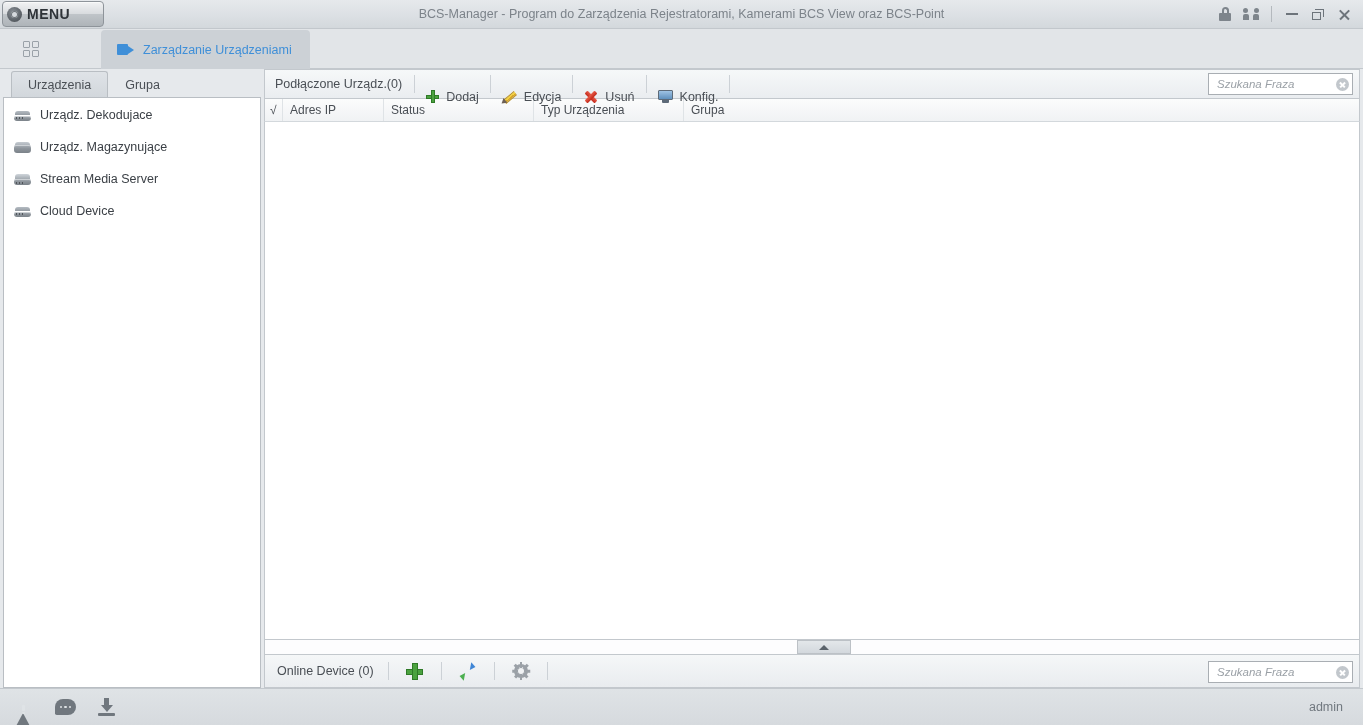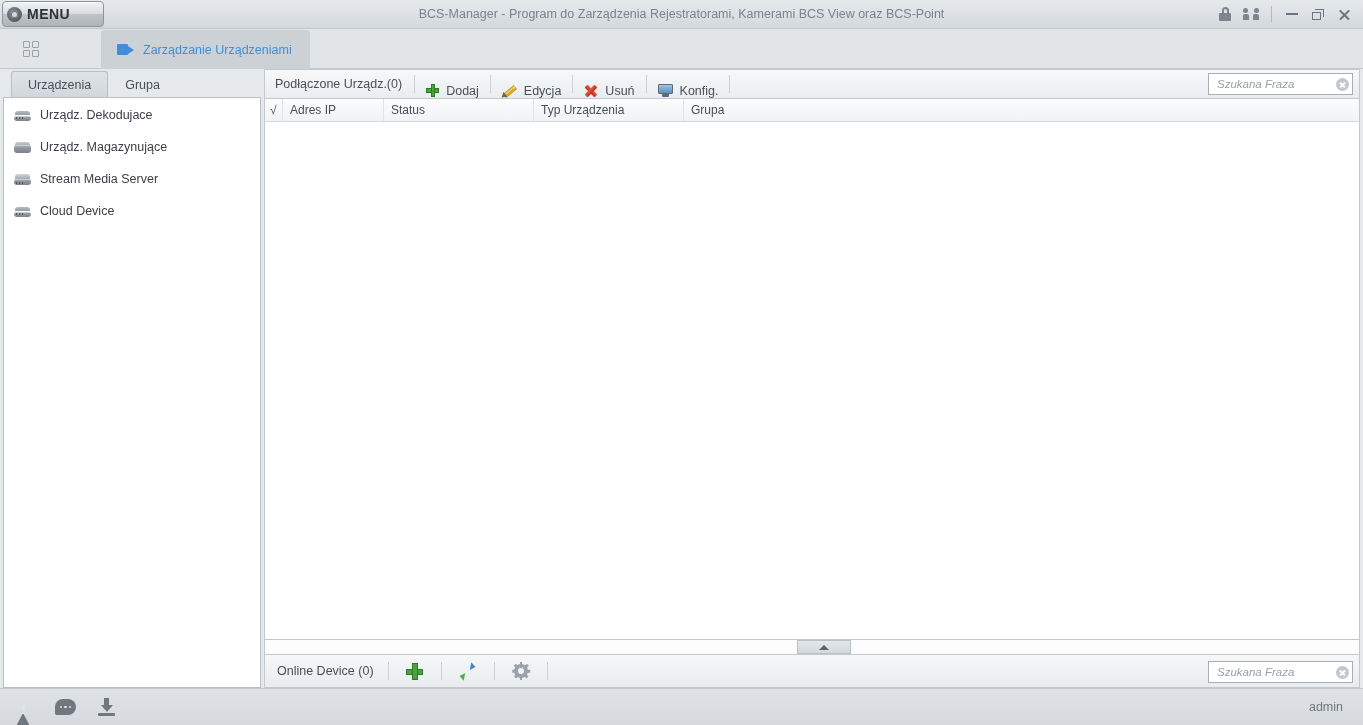--- a/index.html
+++ b/index.html
@@ -304,21 +304,21 @@
   }
   .tool-sep {
     width: 1px;
     height: 18px;
     background: #ccd1d6;
   }
   .tool-btn {
     height: 26px;
     padding: 0 11px;
     display: flex;
-    align-items: flex-start;
+    align-items: center;
     gap: 7px;
     font-size: 12.5px;
     color: #4a4f55;
     cursor: pointer;
     margin-top: 25px;
   }
   .searchbox {
     position: absolute;
     right: 6px;
     top: 3px;

